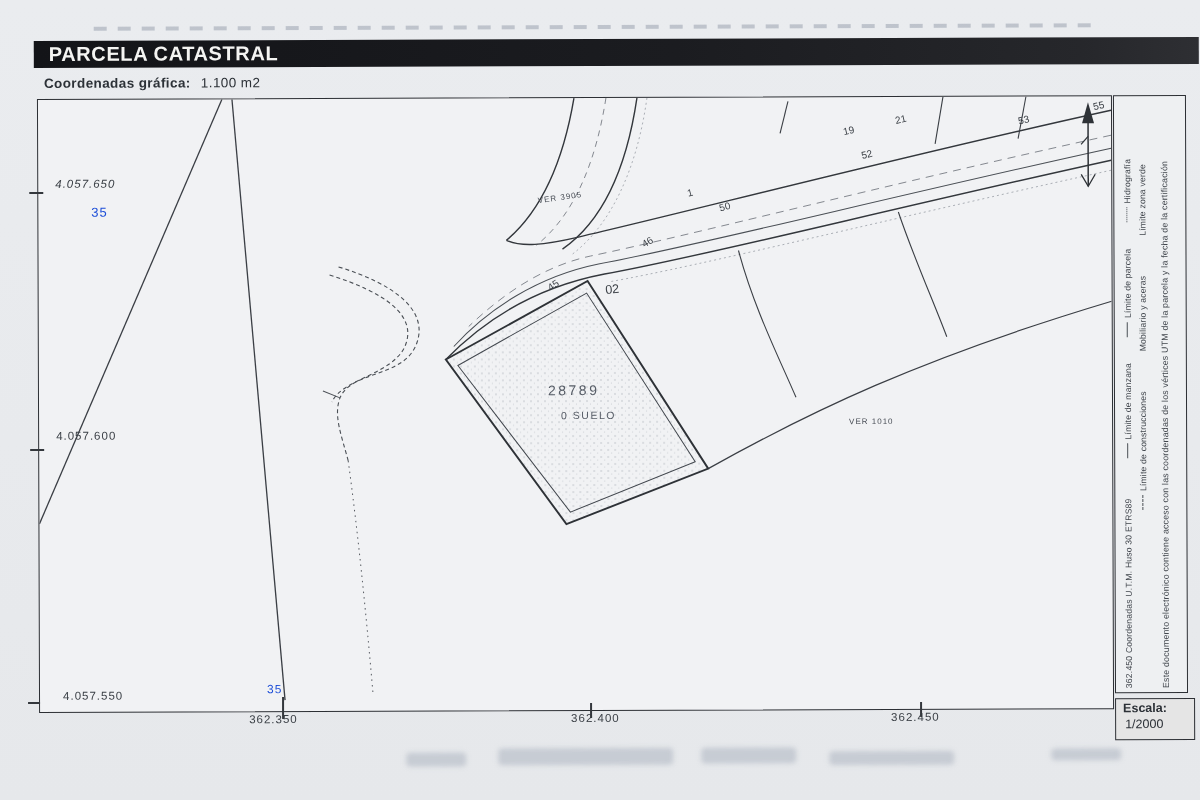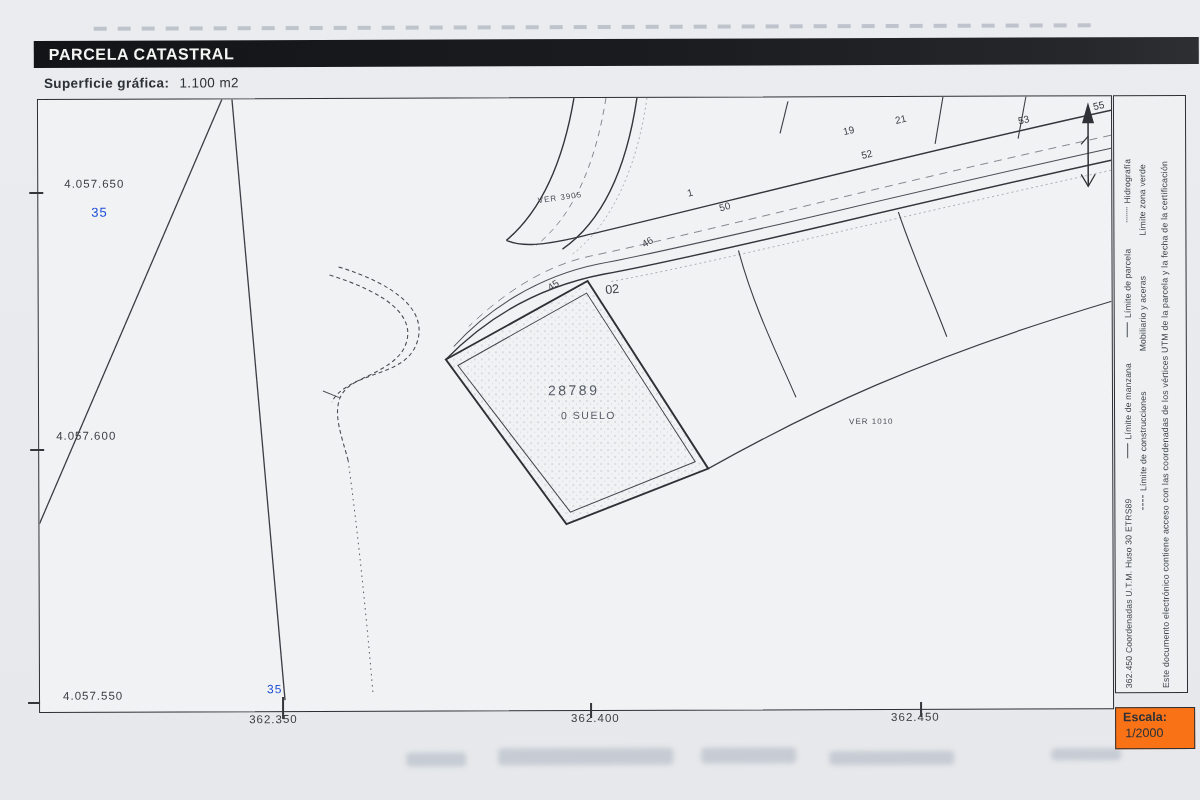--- a/index.html
+++ b/index.html
@@ -19,21 +19,21 @@
   }
   .ghost-blob{position:absolute;background:rgba(148,158,174,.38);border-radius:4px;filter:blur(2.4px);}
 
   
   .title-bar{
     position:absolute;left:35px;top:39px;width:1165px;height:27px;
     background:linear-gradient(90deg,#131418,#1b1c20 55%,#26272b 90%,#2e2f33);
     display:flex;align-items:center;
   }
   .title-bar span{
-    color:#f4f4f2;font-weight:bold;font-size:16px;letter-spacing:.6px;
+    color:#f4f4f2;font-weight:bold;font-size:20px;letter-spacing:.6px;
     padding-left:15px;white-space:nowrap;
   }
   .surface-line{
     position:absolute;left:45px;top:74px;font-size:13.5px;letter-spacing:.4px;color:#2c3137;
   }
   .surface-line .lbl{font-weight:bold;}
   .surface-line .val{font-weight:normal;margin-left:6px;margin-top:8px;}
 
   
   .map-frame{
@@ -60,22 +60,22 @@
   }
   .vcol .sym{display:inline-block;width:15px;border-top:1.1px solid #4a4f55;margin:0 4px 0 0;flex:none;}
   .sym.dash{border-top-style:dashed;}
   .sym.dashdot{border-top-style:dotted;}
   .vcol .gap-s{display:inline-block;width:26px;flex:none;}
   .vcol .gap-m{display:inline-block;width:40px;flex:none;}
   .vcol .gap-lead{display:inline-block;width:178px;flex:none;}
 
   .scale-box{
     position:absolute;left:1114px;top:700px;width:71px;height:38px;
-    border:1.8px solid #2c2f34;background:#f97316;box-sizing:content-box;
-    padding:2px 0 0 7px;line-height:1.25;margin-top:9px;
+    border:1.8px solid #2c2f34;background:#e5e5e5;box-sizing:content-box;
+    padding:2px 0 0 7px;line-height:1.25;
   }
   .scale-box .s-lbl{font-weight:bold;font-size:12.5px;color:#2c3137;display:block;}
   .scale-box .s-val{font-size:12.5px;color:#2c3137;display:block;padding-left:2px;}
 </style>
 </head>
 <body>
 
 <div class="scan">
 
   <div class="ghost-top"></div>
@@ -83,21 +83,21 @@
   <div class="ghost-blob" style="left:497px;top:748px;width:175px;height:17px;"></div>
   <div class="ghost-blob" style="left:700px;top:748px;width:95px;height:16px;"></div>
   <div class="ghost-blob" style="left:828px;top:752px;width:125px;height:14px;"></div>
   <div class="ghost-blob" style="left:1050px;top:750px;width:70px;height:12px;"></div>
   <div class="ghost-blob" style="left:600px;top:560px;width:90px;height:10px;opacity:.5;"></div>
 
   <div class="title-bar">
     <span>PARCELA CATASTRAL</span>
   </div>
   <div class="surface-line">
-    <span class="lbl">Superficie gráfica:</span>
+    <span class="lbl">Coordenadas gráfica:</span>
     <span class="val">1.100 m2</span>
   </div>
 
   <div class="map-frame">
     <svg width="1073" height="612" viewBox="0 0 1073 612">
       <defs>
         <pattern id="dots" width="7" height="7" patternUnits="userSpaceOnUse">
           <circle cx="2" cy="2" r="0.8" fill="#8e95a0"></circle>
           <circle cx="5.4" cy="5" r="0.55" fill="#9aa1ab"></circle>
         </pattern>
@@ -152,21 +152,21 @@
       <text x="981" y="28" font-size="10" fill="#3c4147" transform="rotate(-13 981 28)">53</text>
       <text x="1056" y="14" font-size="10" fill="#3c4147" transform="rotate(-13 1056 14)">55</text>
       <text x="682" y="114" font-size="10" fill="#3c4147" transform="rotate(-15 682 114)">50</text>
       <text x="650" y="99" font-size="10" fill="#3c4147" transform="rotate(-15 650 99)">1</text>
       <text x="512" y="193" font-size="10" fill="#3c4147" transform="rotate(-34 512 193)">45</text>
       <text x="606" y="150" font-size="10" fill="#3c4147" transform="rotate(-31 606 150)">46</text>
       <text x="567" y="196" font-size="12.5" fill="#3c4147" transform="rotate(-5 567 196)">02</text>
     </svg>
   </div>
 
-  <span class="maplabel" style="left:65px;top:176px;">4.057.650</span>
+  <span class="maplabel" style="left:56px;top:176px;font-style:italic;">4.057.650</span>
   <span class="blocklabel" style="left:92px;top:203px;">35</span>
   <span class="maplabel" style="left:56px;top:428px;">4.057.600</span>
   <span class="maplabel" style="left:34px;top:688px;margin-left:28px;">4.057.550</span>
   <span class="blocklabel" style="left:266px;top:681px;font-size:12px;">35</span>
   <span class="maplabel" style="left:248px;top:712px;">362.350</span>
   <span class="maplabel" style="left:570px;top:712px;">362.400</span>
   <span class="maplabel" style="left:890px;top:712px;">362.450</span>
 
   <div class="tick-h" style="left:30px;top:190px;width:14px;"></div>
   <div class="tick-h" style="left:30px;top:447px;width:14px;"></div>

